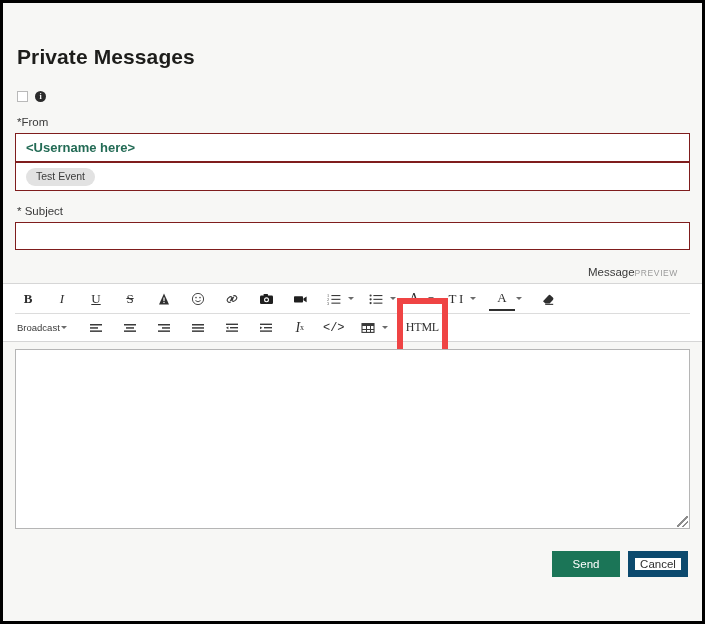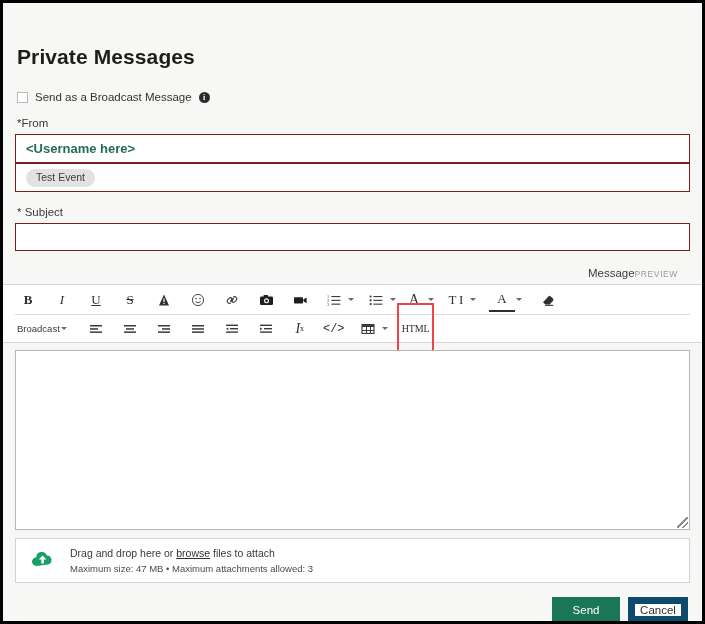--- a/index.html
+++ b/index.html
@@ -176,23 +176,23 @@
   .glyph-ix sub { font-size: 8px; font-style: normal; }
   .para-btn {
     font-size: 9.5px;
     color: #3a3a3a;
     display: flex;
     align-items: center;
     padding: 0 3px 0 2px;
     height: 20px;
   }
   .html-btn {
-    font-size: 10px;
+    font-size: 12px;
     font-family: "Liberation Serif", serif;
-    border: 2px solid #ef4444;
+    border: 6px solid #ef4444;
     padding: 19px 3px;
     line-height: 9px;
     color: #2f2f2f;
     letter-spacing: -0.2px;
   }
   .spacer8 { width: 8px; }
   .spacer4 { width: 4px; }
 
   
   .msg-area-wrap { padding: 7px 0 8px 0; background: #f7f7f5; }
@@ -263,21 +263,20 @@
 </head>
 <body>
 
 <div class="page">
   <div class="inner">
 
     <div class="page-title">Private Messages</div>
 
     <div class="broadcast-row">
       <span class="cbx"></span>
-      <span class="broadcast-label">Send as a Broadcast Message</span>
       <span class="info-icon">i</span>
     </div>
 
     <div class="field-label">*From</div>
     <div class="text-input">
       <span class="from-value">&lt;Username here&gt;</span>
     </div>
 
     <div class="text-input">
       <span class="chip">Test Event</span>
@@ -458,32 +457,20 @@
         <span class="html-btn">HTML</span>
       </div>
     </div>
 
     <div class="msg-area-wrap">
       <div class="msg-area">
         <span class="resize-handle"></span>
       </div>
     </div>
 
-    <div class="attach-box">
-      <span class="cloud-icon">
-        <svg width="26" height="20" viewBox="0 0 26 20">
-          <path d="M6.6 17 a4.4 4.4 0 0 1 -0.4 -8.8 a5.6 5.6 0 0 1 10.8 -1.6 a4.6 4.6 0 0 1 1.2 9 a0.2 0.2 0 0 1 -0.1 0 Z" fill="#17a06a"></path>
-          <path d="M12.6 6.6 L16.4 10.6 L13.9 10.6 L13.9 14.6 L11.3 14.6 L11.3 10.6 L8.8 10.6 Z" fill="#ffffff"></path>
-        </svg>
-      </span>
-      <span class="attach-texts">
-        <div class="attach-line1"><span>Drag and drop here or </span><a href="#">browse</a><span> files to attach</span></div>
-        <div class="attach-line2">Maximum size: 47 MB • Maximum attachments allowed: 3</div>
-      </span>
-    </div>
 
     <div class="footer">
       <span class="btn btn-send">Send</span>
       <span class="btn btn-cancel">Cancel</span>
     </div>
 
   </div>
 </div>
 
 </body></html>

